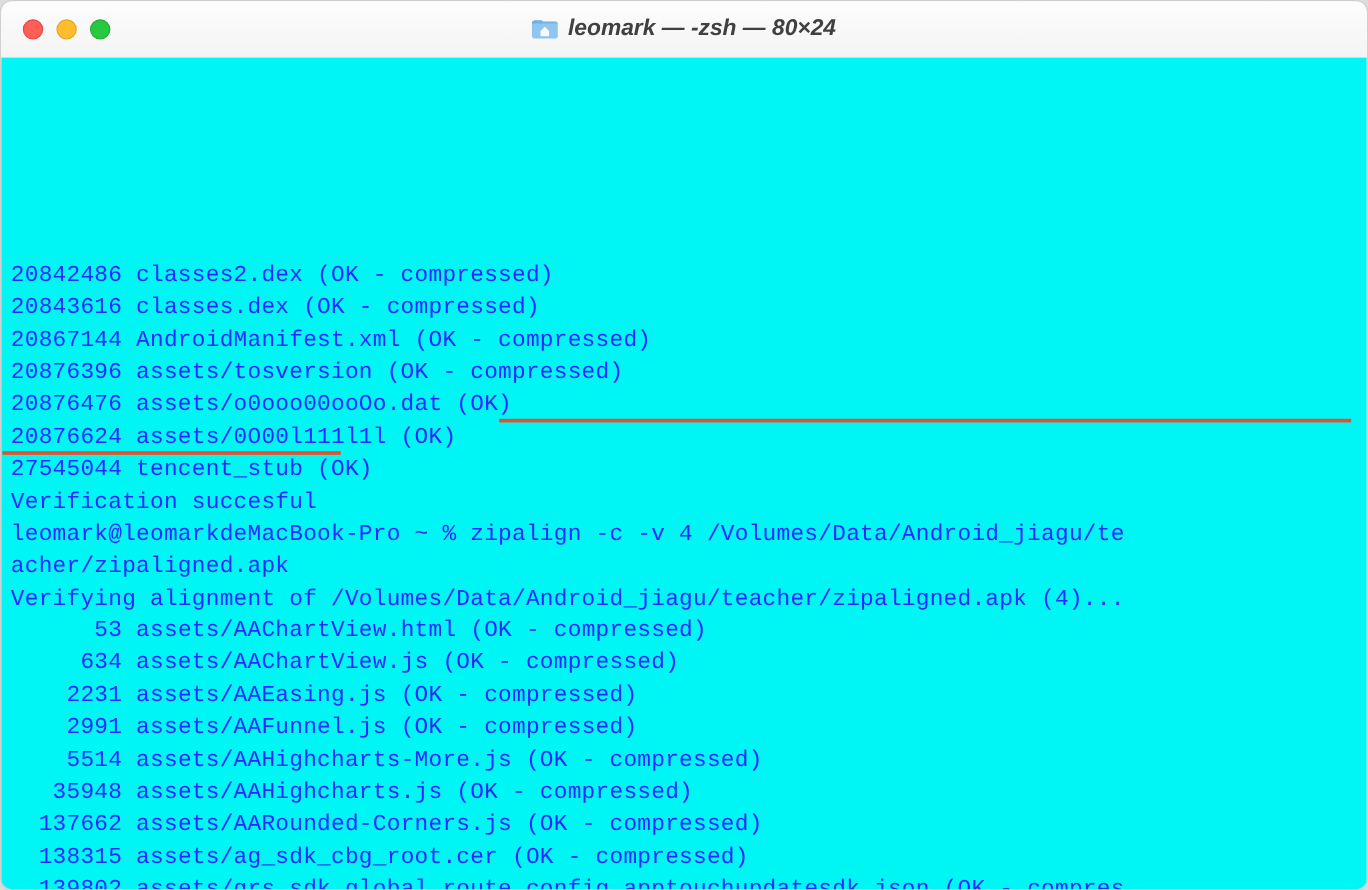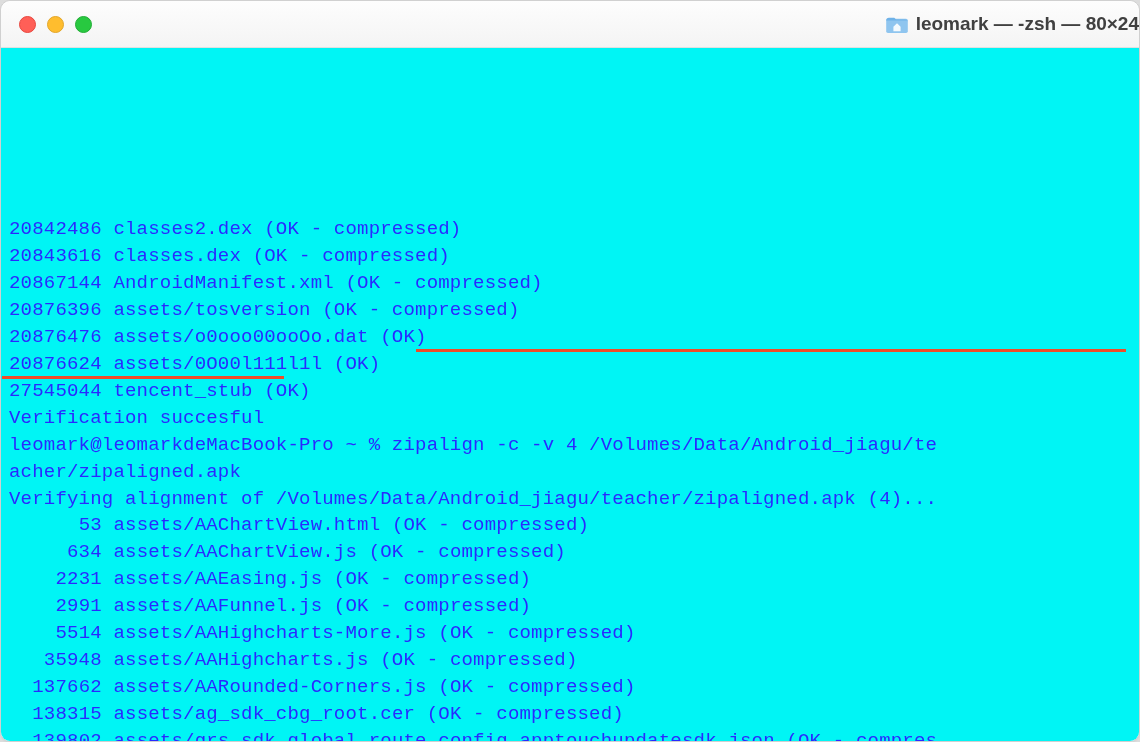--- a/index.html
+++ b/index.html
@@ -45,22 +45,23 @@
     height: 15px;
     border-radius: 50%;
   }
   .dot.red    { background:#ff5f57; border:1px solid #e7473f; }
   .dot.yellow { background:#ffbd2e; border:1px solid #e2a62a; }
   .dot.green  { background:#28c940; border:1px solid #23ad37; }
 
   .title-wrap {
     position: absolute;
     left:0; right:0;
-    text-align: right;
+    text-align: center;
     pointer-events: none;
+    font-style: italic;
   }
   .title-inner {
     display: inline-flex;
     align-items: center;
     gap: 8px;
     font-size: 19px;
     font-weight: 600;
     color: #404040;
   }
   .folder-icon svg {

